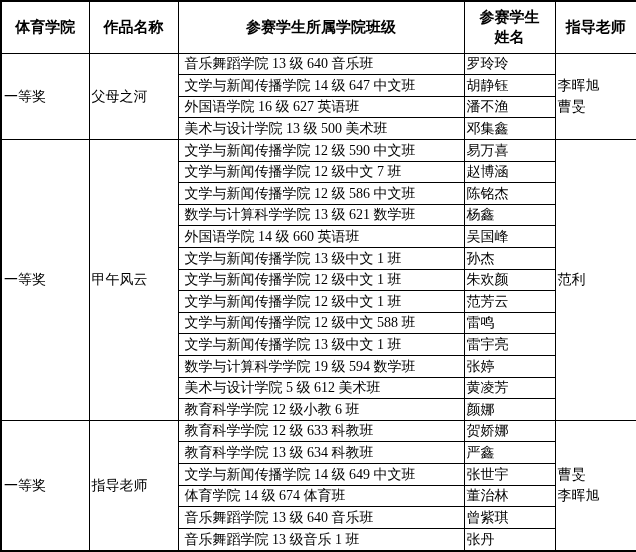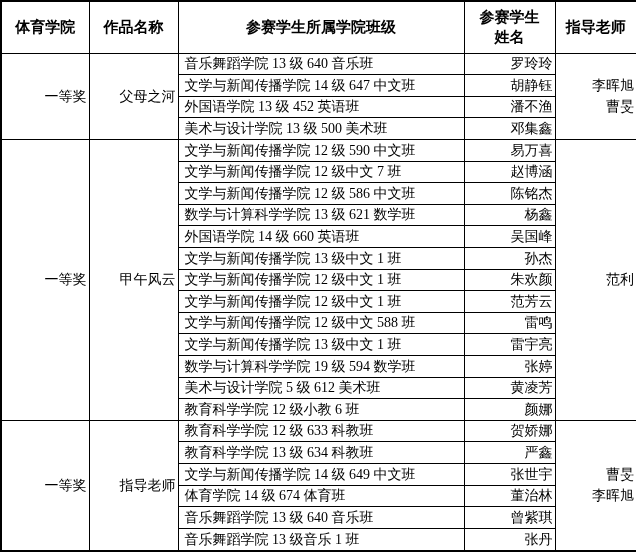--- a/index.html
+++ b/index.html
@@ -35,21 +35,21 @@
     white-space: pre-line;
     line-height: 1.35;
     padding: 0 2px;
   }
   td {
     font-size: 14px;
     vertical-align: middle;
     line-height: 1.1;
     padding: 0 2px;
   }
-  .cell-center { text-align: right; }
+  .cell-center { text-align: left; }
   .cell-left   { text-align: left; padding-left: 6px; white-space: nowrap; }
   .pre         { white-space: pre-line; line-height: 1.5; }
   .col-award   { width: 88px; }
   .col-work    { width: 89px; }
   .col-class   { width: 286px; }
   .col-student { width: 91px; }
   .col-teacher { width: 82px; }
 </style>
 </head>
 <body>
@@ -79,21 +79,21 @@
         <td class="cell-left">音乐舞蹈学院 13 级 640 音乐班</td>
         <td class="cell-center">罗玲玲</td>
         <td rowspan="4" class="cell-center pre">李晖旭
 曹旻</td>
       </tr>
       <tr>
         <td class="cell-left">文学与新闻传播学院 14 级 647 中文班</td>
         <td class="cell-center">胡静钰</td>
       </tr>
       <tr>
-        <td class="cell-left">外国语学院 13 级 452 英语班</td>
+        <td class="cell-left">外国语学院 16 级 627 英语班</td>
         <td class="cell-center">潘不渔</td>
       </tr>
       <tr>
         <td class="cell-left">美术与设计学院 13 级 500 美术班</td>
         <td class="cell-center">邓集鑫</td>
       </tr>
       <tr>
         <td rowspan="13" class="cell-center">一等奖</td>
         <td rowspan="13" class="cell-center">甲午风云</td>
         <td class="cell-left">文学与新闻传播学院 12 级 590 中文班</td>

